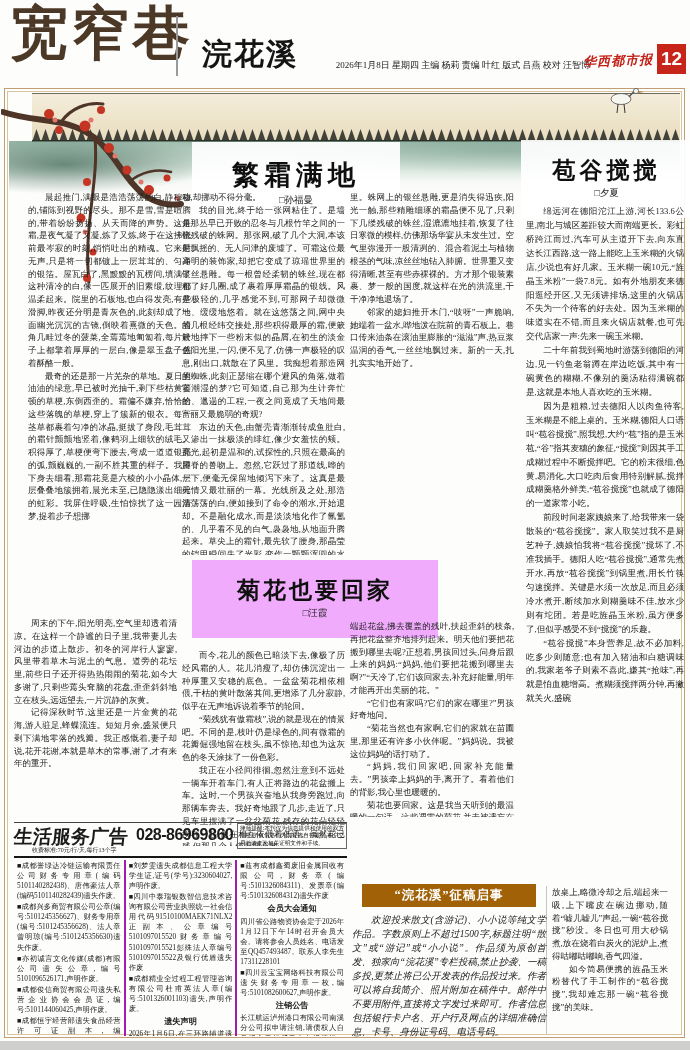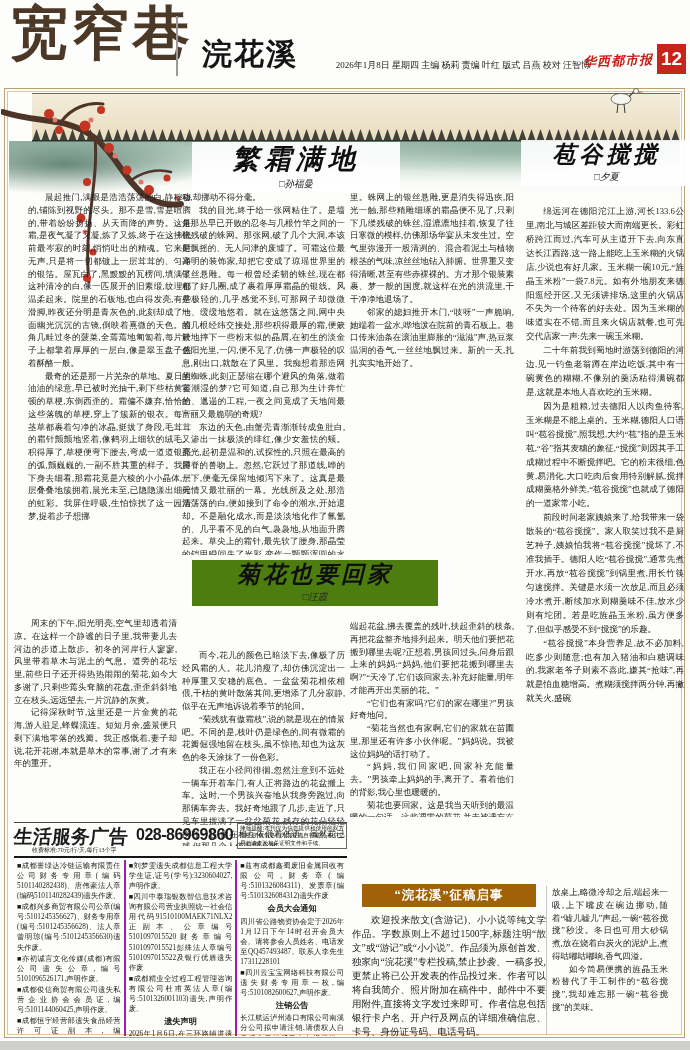--- a/index.html
+++ b/index.html
@@ -28,26 +28,26 @@
         background:linear-gradient(#f4edda,#e8dcbe);border-top:1px solid #6b6b5f;}
   .teeth{position:absolute;left:0;bottom:0;width:100%;height:16px;display:block;}
   .wash{position:absolute;left:3px;top:51px;right:3px;height:52px;
         background:radial-gradient(ellipse 210px 42px at 55px 45%, rgba(22,66,48,.55), rgba(22,66,48,0) 70%),
                    radial-gradient(ellipse 300px 30px at 500px 20%, rgba(60,110,90,.25), rgba(60,110,90,0) 75%),
                    linear-gradient(180deg, rgba(118,160,140,.70), rgba(160,196,176,.42) 52%, rgba(214,232,222,.18) 78%, rgba(255,255,255,0));}
   .plum{position:absolute;left:-5px;top:-4px;width:225px;height:215px;}
   .crane{position:absolute;left:598px;top:-6px;width:40px;height:32px;}
 
   
-  .title-block{position:absolute;text-align:center;background:rgba(255,255,255,.92);padding:2px 4px;font-style:italic;}
+  .title-block{position:absolute;text-align:center;background:rgba(255,255,255,.92);padding:18px 4px;}
   .art-title{font-weight:900;color:#0f0f0f;line-height:1.15;}
   .art-author{font-size:9.5px;color:#222;margin-top:3px;}
   #t-frost{left:192px;top:142px;width:200px;}
   #t-frost .art-title{font-size:27px;letter-spacing:5px;}
-  #t-mums{left:192px;top:560px;width:238px;background:#4d7c0f;}
+  #t-mums{left:192px;top:560px;width:238px;background:#f0abfc;}
   #t-mums .art-title{font-size:23px;letter-spacing:3px;}
   #t-corn{left:521px;top:140px;width:163px;}
   #t-corn .art-title{font-size:23px;letter-spacing:4px;text-align:center;}
 
   
   .col{position:absolute;text-align:justify;font-size:8.5px;line-height:1.5;color:#1c1c1c;overflow:hidden;}
   .col p{margin:0;text-indent:2em;}
   .col p.cont{text-indent:0;}
   #a1c1{left:14px;top:191px;width:163px;height:420px;margin-left:14px;}
   #a1c2{left:182px;top:191px;width:163px;height:364px;}
@@ -72,21 +72,21 @@
   .ads-cols{display:flex;height:176px;overflow:hidden;margin-top:2px;}
   .ads-col{width:33.33%;padding:1px 3px;font-size:7.3px;line-height:1.38;text-align:justify;overflow:hidden;}
   .ads-col + .ads-col{border-left:2px solid #a21caf;}
   .ads-col p{margin:0 0 1px;text-indent:0;}
   .ads-col p.adhead{text-align:center;font-weight:700;font-size:8.2px;margin:2px 0;}
 
   
   .notice{position:absolute;left:352px;top:884px;width:194px;}
   .notice-banner{width:174px;margin:0 auto;background:#a16207;color:#fff;font-size:12.5px;font-weight:700;
                  text-align:center;padding:3px 0;letter-spacing:1px;}
-  .notice-body{margin-top:6px;font-size:9.5px;line-height:1.48;text-align:justify;color:#161616;}
+  .notice-body{margin-top:6px;font-size:9.5px;line-height:1.48;text-align:justify;color:#161616;font-style:italic;}
   .notice-body p{margin:0;text-indent:2em;}
   .notice-email{text-align:center;font-weight:700;font-size:11px;margin-top:7px;color:#111;
                 font-family:"Liberation Sans","DejaVu Sans",sans-serif;}
 
   .bottom-bar{position:absolute;left:0;top:1041px;width:690px;height:9px;background:#cfcfcd;}
 </style>
 </head>
 <body>
 
 <div class="page">

